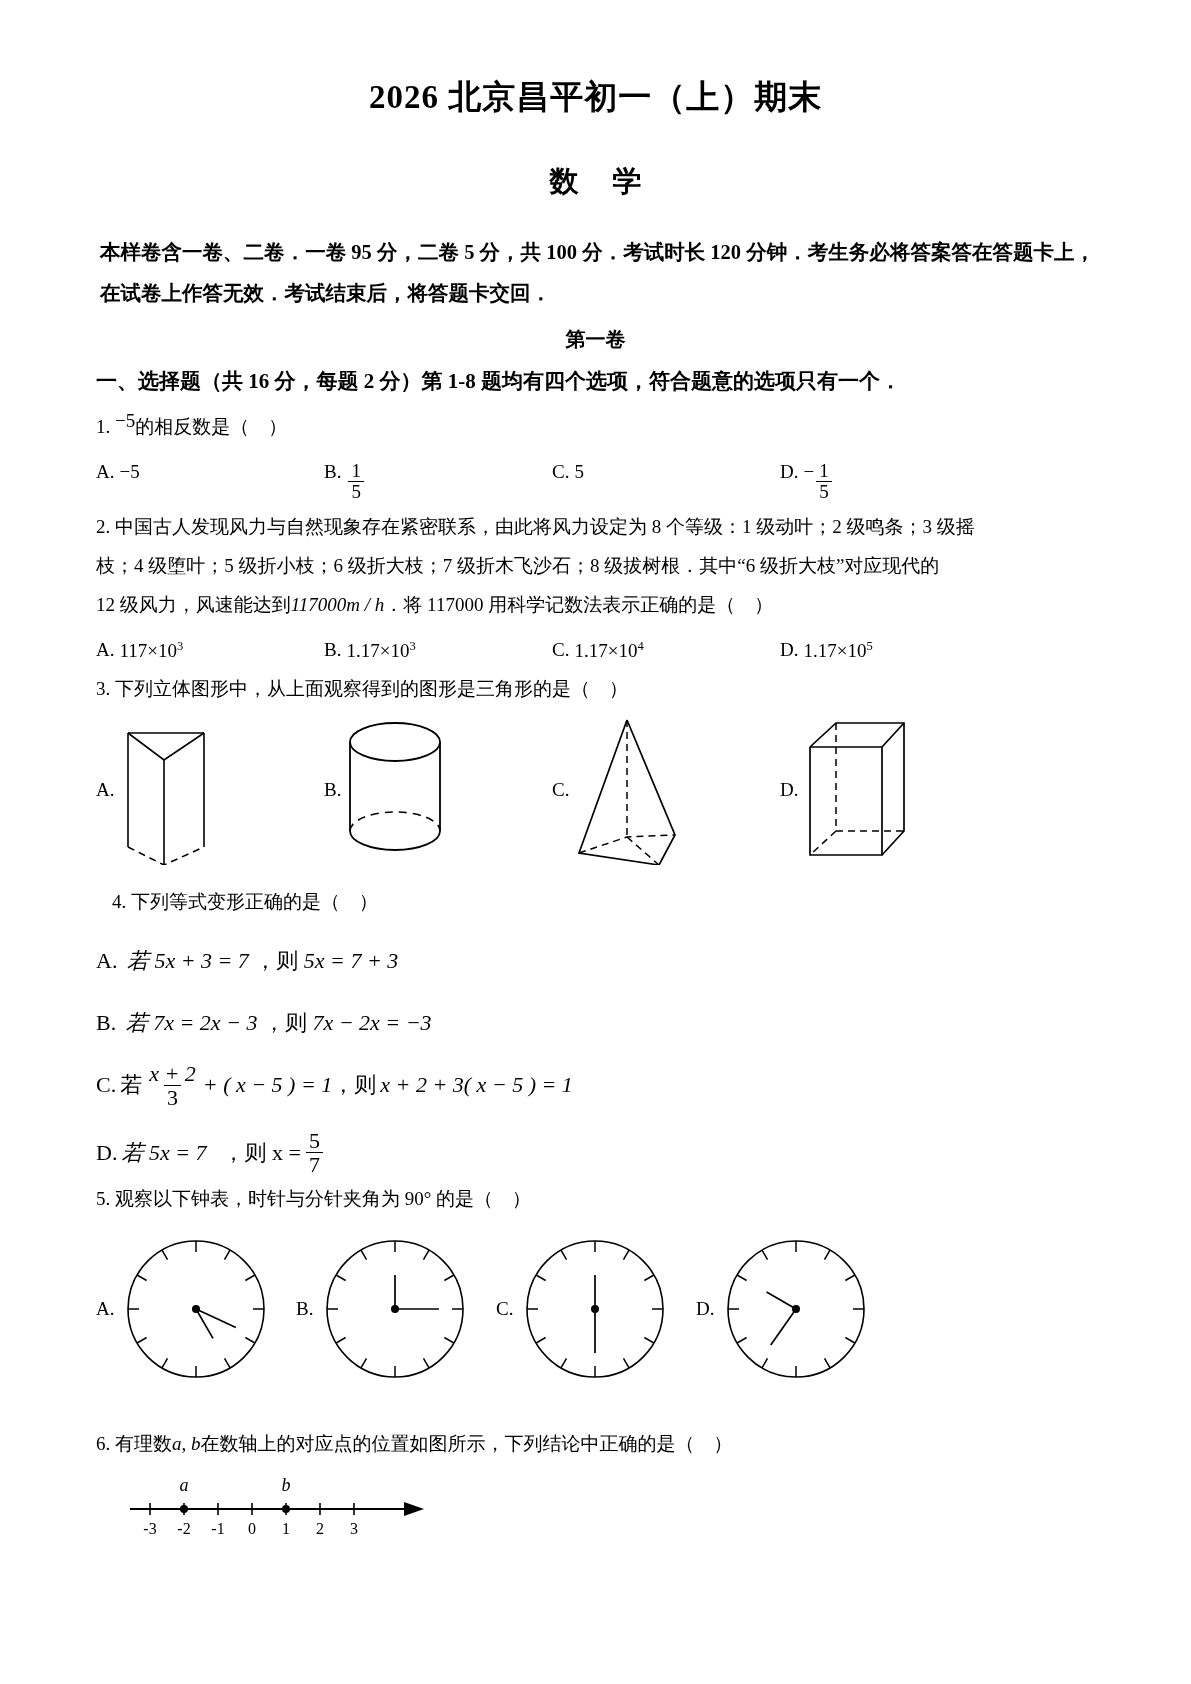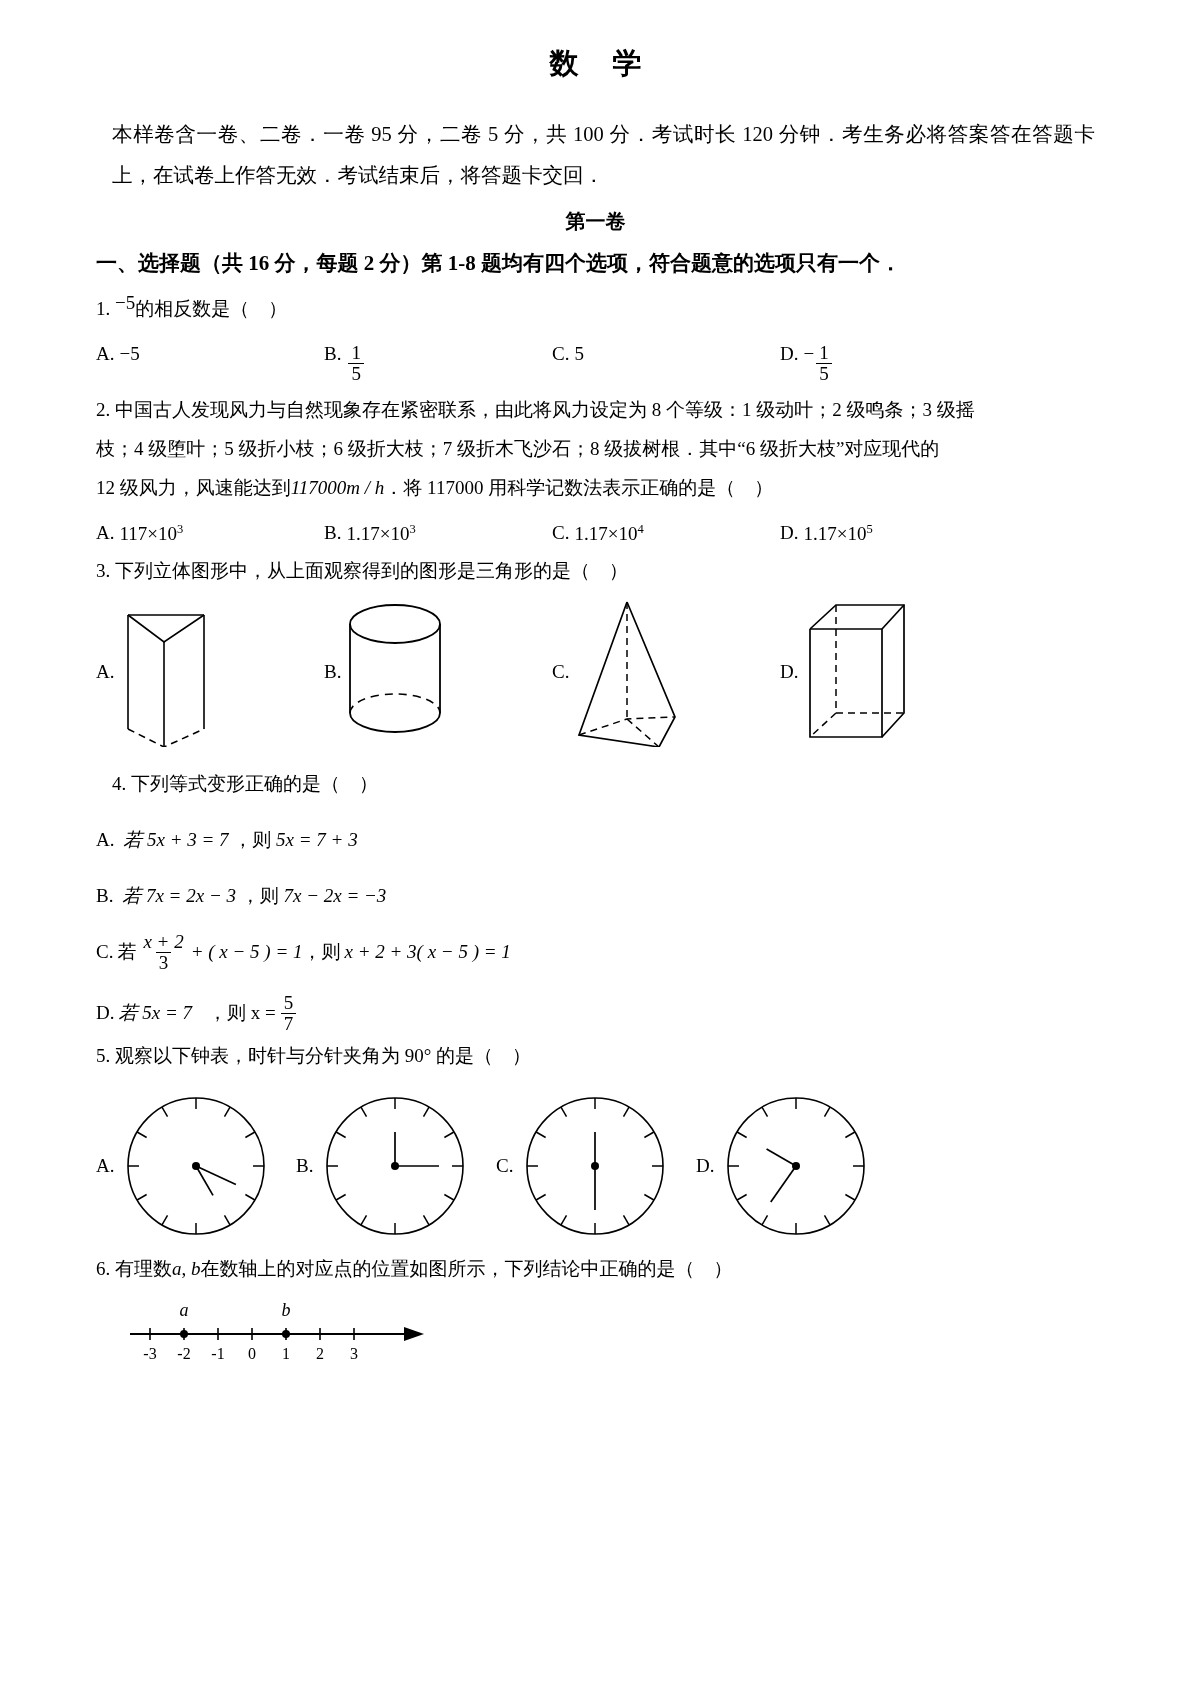--- a/index.html
+++ b/index.html
@@ -33,23 +33,23 @@
   }
   .doc-subject {
     text-align: center;
     font-size: 29px;
     font-weight: bold;
     margin: 44px 0 0 0;
   }
   .doc-subject .gap { display: inline-block; width: 34px; }
   .instructions {
     font-size: 20.5px;
-    font-weight: normal;
+    font-weight: bold;
     line-height: 2.0;
-    margin: 30px 0 0 16px;
+    margin: 30px 0 0 4px;
     text-align: justify;
     text-justify: inter-ideograph;
   }
   .vol-title {
     text-align: center;
     font-size: 20px;
     font-weight: bold;
     margin: 12px 0 0 0;
   }
   .section-head {
@@ -101,31 +101,32 @@
     margin-top: 6px;
   }
   .fig-cell {
     display: flex;
     align-items: center;
   }
   .fig-lbl {
     font-size: 19px;
     margin-right: 2px;
   }
-  .eq-line { font-size: 19px; margin-top: 16px; line-height: 2.1; }
+  .eq-line { font-size: 22px; margin-top: 16px; line-height: 2.1; }
   .eq-line .lbl { margin-right: 4px; }
 
   .nl-row { margin-top: 10px; margin-left: 18px; }
   svg { display: block; }
 </style>
 </head>
 <body>
 
 <div class="page">
 
+  <div class="doc-title">2026 北京昌平初一（上）期末</div>
 
   <div class="doc-subject">
     <span>数</span><span class="gap"></span><span>学</span>
   </div>
 
   <div class="instructions">本样卷含一卷、二卷．一卷 95 分，二卷 5 分，共 100 分．考试时长 120 分钟．考生务必将答案答在答题卡上，在试卷上作答无效．考试结束后，将答题卡交回．</div>
 
   <div class="vol-title">第一卷</div>
 
   <div class="section-head">一、选择题（共 16 分，每题 2 分）第 1-8 题均有四个选项，符合题意的选项只有一个．</div>
@@ -379,21 +380,21 @@
             <line x1="30.636551984287003" y1="51.49999999999999" x2="21.110272542658173" y2="45.99999999999999" stroke="#000" stroke-width="1.5"></line>
             <line x1="51.49999999999997" y1="30.63655198428701" x2="45.99999999999997" y2="21.110272542658194" stroke="#000" stroke-width="1.5"></line>
             <line x1="80" y1="80" x2="54.762636800553985" y2="116.04268994871565" stroke="#000" stroke-width="1.7"></line>
             <line x1="80" y1="80" x2="50.55513627132909" y2="63" stroke="#000" stroke-width="1.7"></line>
             <circle cx="80" cy="80" r="4" fill="#000"></circle>
           </svg>
         </span>
     </div>
   </div>
 
-  <div class="q" style="margin-top:4px;">
+  <div class="q" style="margin-top:36px;">
     <span>6.</span>
     <span>有理数</span><span class="mi">a</span><span>,</span>
     <span class="mi">b</span><span>在数轴上的对应点的位置如图所示，下列结论中正确的是（　）</span>
   </div>
 
   <div class="nl-row">
     <svg width="330" height="80" viewBox="0 0 330 80">
 
       <line x1="16" y1="35" x2="290" y2="35" stroke="#000" stroke-width="2"></line>
       <polygon points="290,28 310,35 290,42" fill="#000"></polygon>

